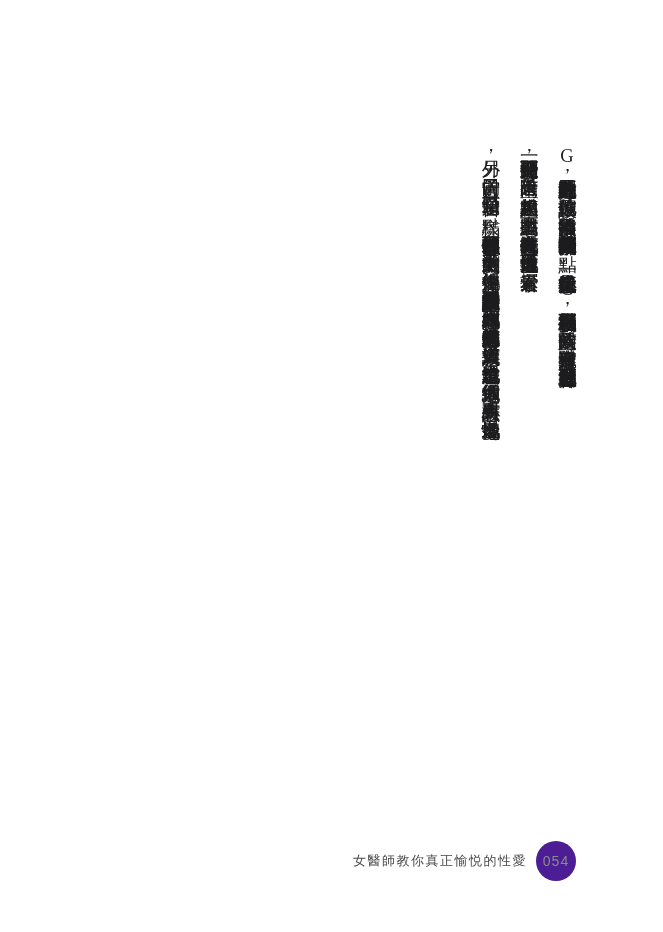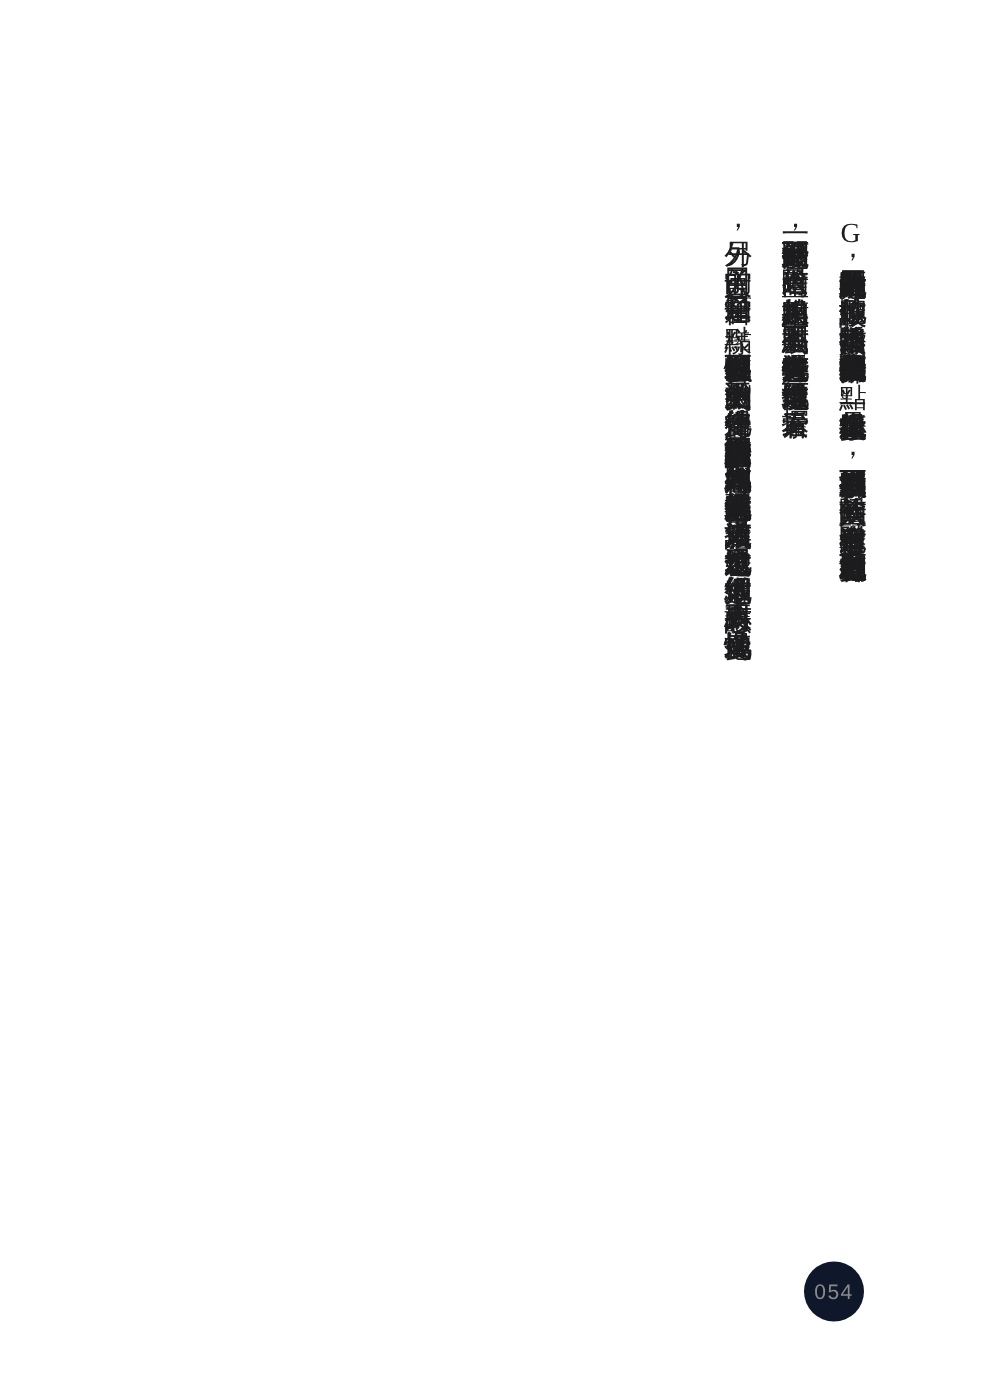--- a/index.html
+++ b/index.html
@@ -47,37 +47,38 @@
   .footer-title {
     font-size: 13px;
     color: #4a4a4a;
     letter-spacing: 1.5px;
     white-space: nowrap;
   }
   .page-badge {
     width: 40px;
     height: 40px;
     border-radius: 50%;
-    background: #0f172a;
+    background: #4c1d95;
     color: #8a8a8a;
     display: flex;
     align-items: center;
     justify-content: center;
     font-size: 14px;
     letter-spacing: 1px;
   }
 </style>
 </head>
 <body>
 
 <div class="page">
 
   <div class="body-text">
     <p>G點在距離陰道口約四公分的地方，假設你讓她仰臥，然後將中指插入陰道。手指的第一關節輕輕彎起觸摸到的部位大概就是G點，它大概就是像指腹大小一般。G點用手指就很容易可以觸摸到，陰莖插入的時候，龜頭會在這附近摩擦，算是很容易就可以刺激到的地方。</p>
     <p>一開始可能會抓不到要領，陰道內壁只有G點摸起來粗粗的，或是有一點凹下去，也有些女人還有其他特徵，你可以一邊溫柔地愛撫，一邊探索看看。</p>
     <p>另外，子宮的入口，子宮頸口是和G點一樣，甚至可以得到更強烈快感的器官，不過太突然的刺激，會使她覺得疼痛。我想應該不少女人到婦產科接受內診的時候，都曾經因此而感到疼痛。這個地方摸起來有點硬硬的感覺，男人應該一摸就知道了，這也表示她還沒放鬆。這個地方很細嫩，男人應該要有耐心，慢慢地爲她愛撫。</p>
   </div>
 
   <div class="footer">
+    <span class="footer-title">女醫師教你真正愉悦的性愛</span>
     <span class="page-badge">054</span>
   </div>
 
 </div>
 
 </body></html>

